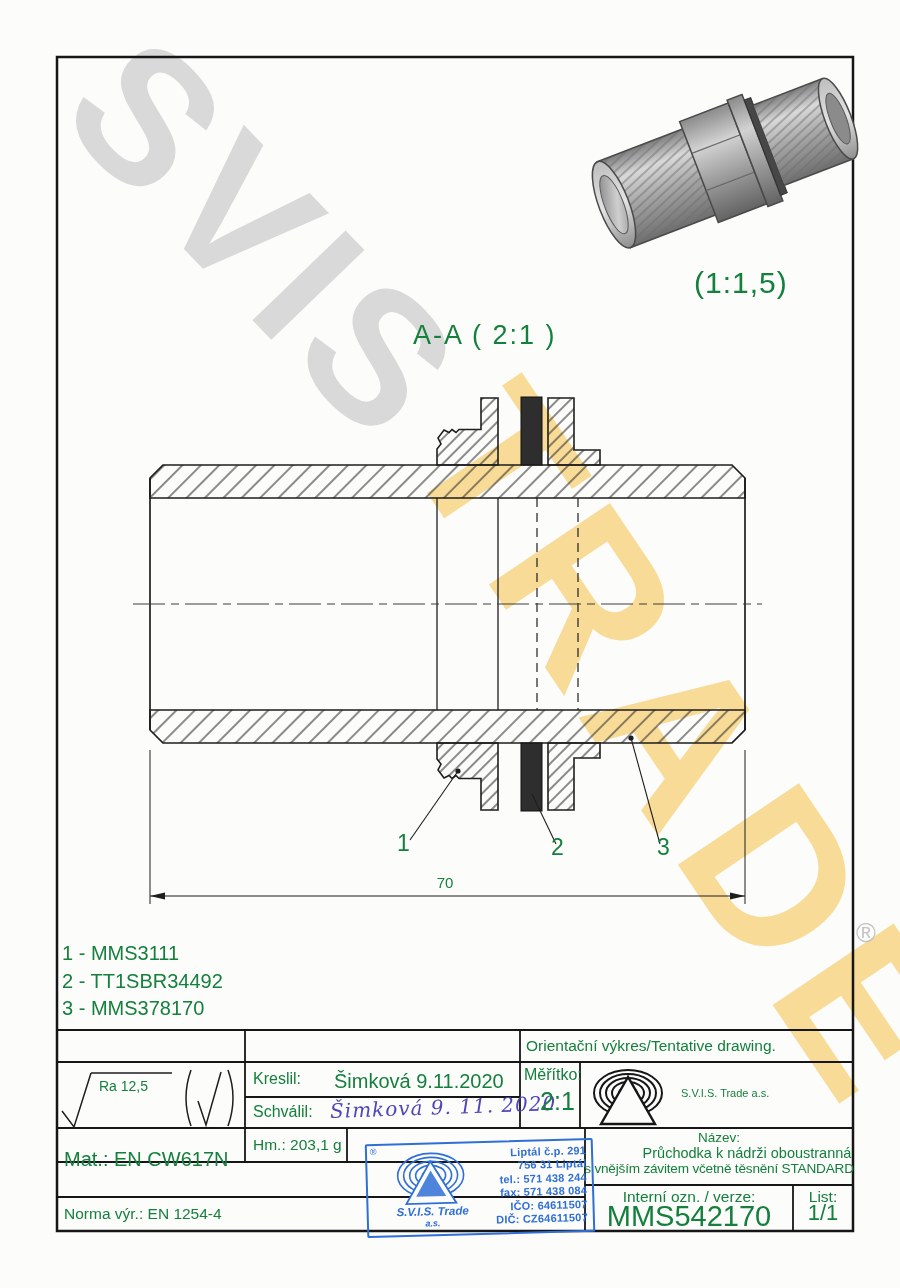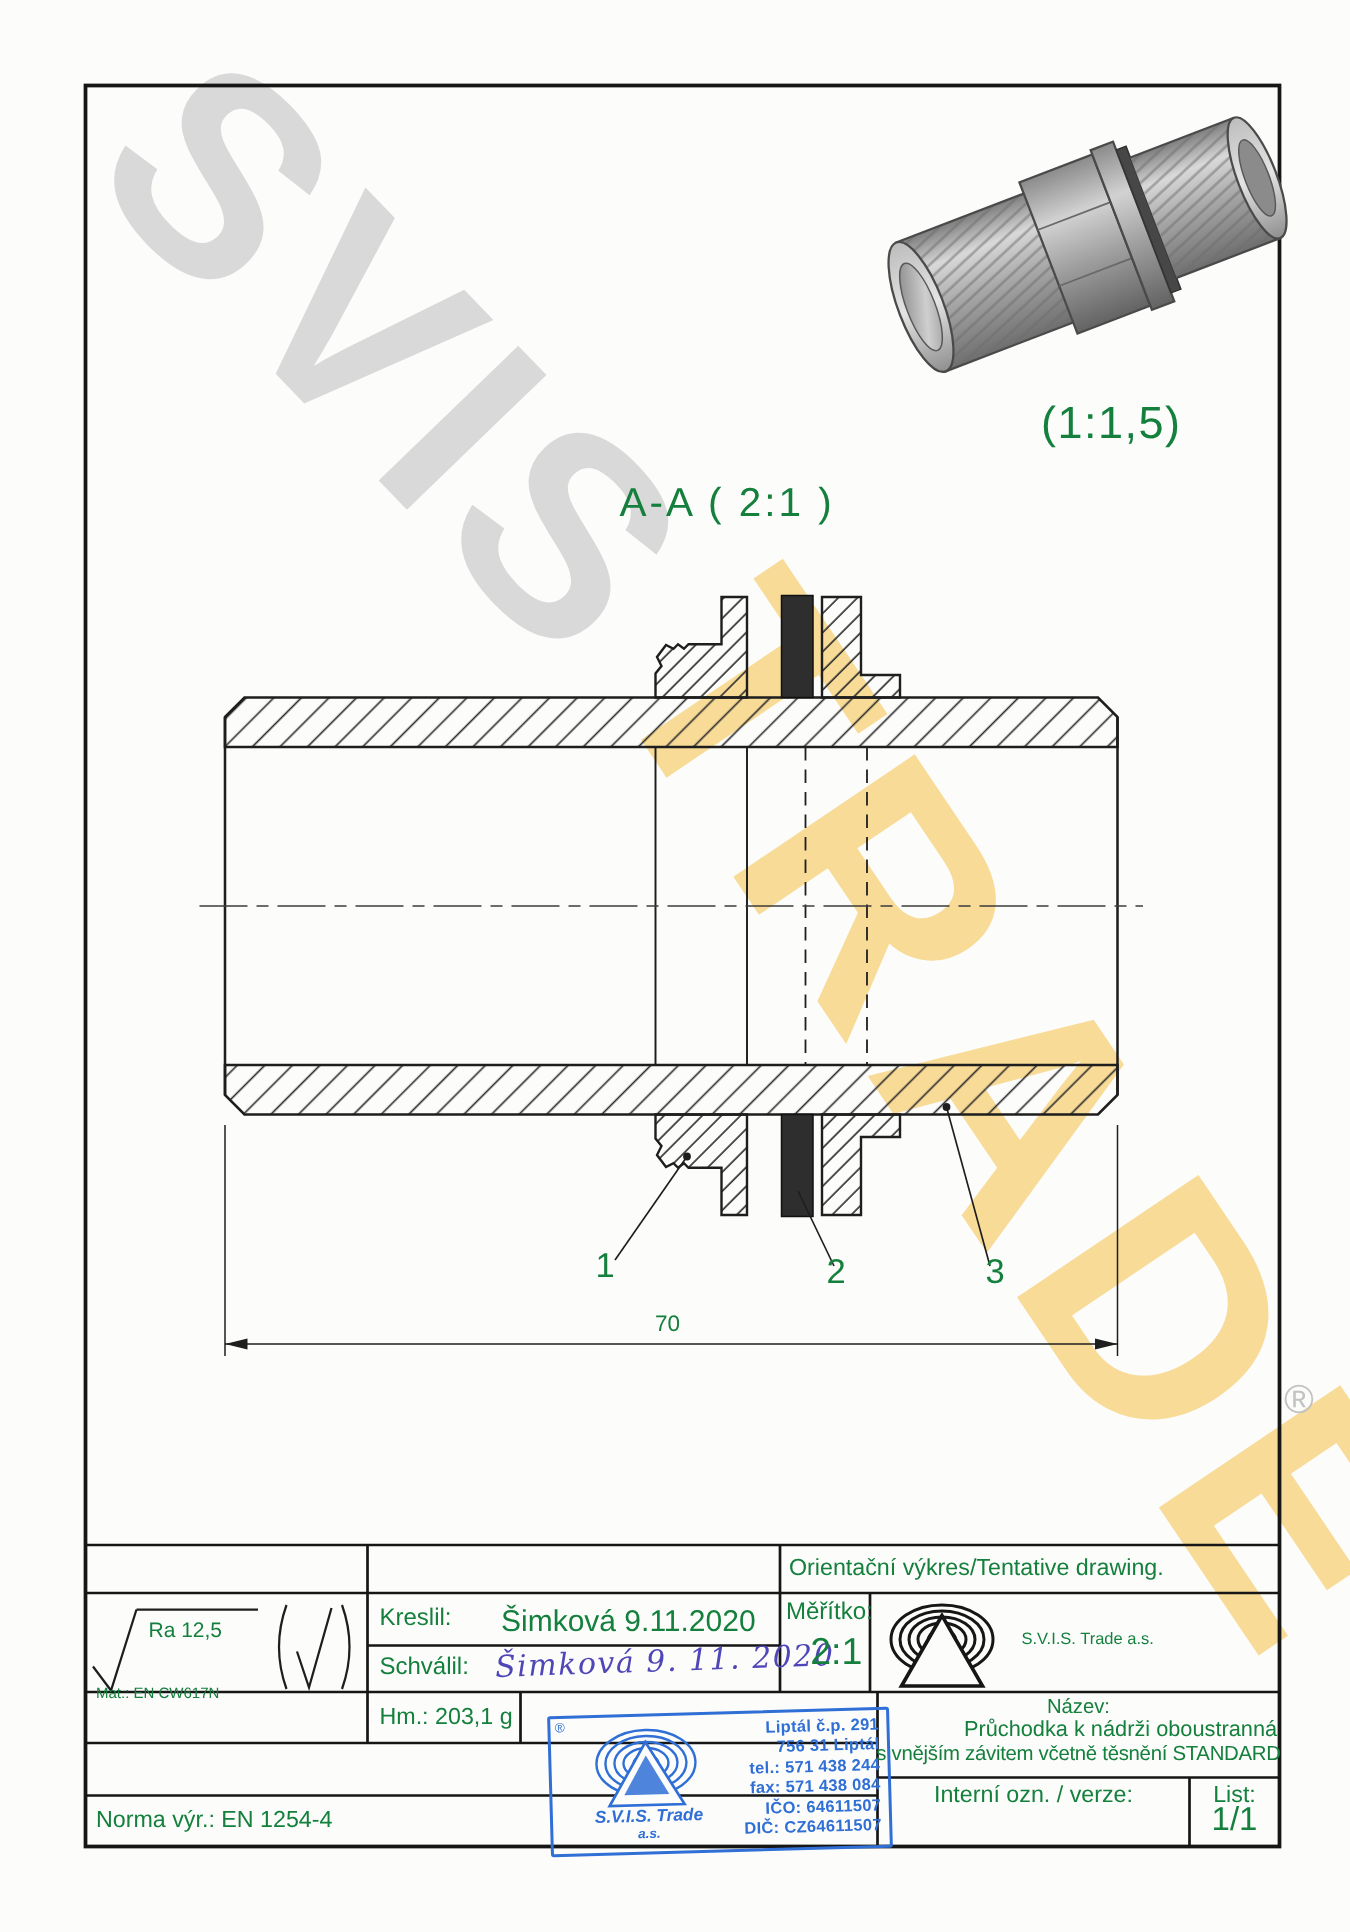--- a/index.html
+++ b/index.html
@@ -163,44 +163,50 @@
   <div class="abs tb" style="left:694px;top:266px;font-size:30px;letter-spacing:1px;">(1:1,5)</div>
 
   <div class="abs tb" style="left:413px;top:320px;font-size:27px;letter-spacing:2px;">A-A ( 2:1 )</div>
 
   <div class="abs tb ctr" style="left:400px;top:874px;width:90px;font-size:15px;">70</div>
 
   <div class="abs tb" style="left:397px;top:830px;font-size:23px;">1</div>
   <div class="abs tb" style="left:551px;top:834px;font-size:23px;">2</div>
   <div class="abs tb" style="left:657px;top:834px;font-size:23px;">3</div>
 
+  <div class="abs tb" style="left:62px;top:940px;font-size:20px;line-height:27.5px;">
+    <div>1 - MMS3111</div>
+    <div>2 - TT1SBR34492</div>
+    <div>3 - MMS378170</div>
+  </div>
 
   <div class="abs tb" style="left:526px;top:1037px;font-size:15.5px;">Orientační výkres/Tentative drawing.</div>
 
   <div class="abs tb" style="left:99px;top:1078px;font-size:14px;">Ra 12,5</div>
 
   <div class="abs tb" style="left:253px;top:1070px;font-size:16px;">Kreslil:</div>
   <div class="abs tb" style="left:334px;top:1070px;font-size:20px;">Šimková 9.11.2020</div>
 
   <div class="abs tb" style="left:253px;top:1103px;font-size:16px;">Schválil:</div>
   <div class="abs sig" style="left:330px;top:1095px;font-size:20px;color:#4f46b8;transform:rotate(-2deg);letter-spacing:1px;">Šimková 9. 11. 2020</div>
 
   <div class="abs tb" style="left:524px;top:1066px;font-size:16px;">Měřítko:</div>
   <div class="abs tb ctr" style="left:520px;top:1087px;width:75px;font-size:25px;">2:1</div>
 
   <div class="abs tb" style="left:681px;top:1087px;font-size:11px;">S.V.I.S. Trade a.s.</div>
 
-  <div class="abs tb" style="left:64px;top:1124px;font-size:10px;">Mat.: EN CW617N</div>
+  <div class="abs tb" style="left:64px;top:1148px;font-size:20px;">Mat.: EN CW617N</div>
   <div class="abs tb" style="left:253px;top:1136px;font-size:15.5px;">Hm.: 203,1 g</div>
 
   <div class="abs tb ctr" style="left:585px;top:1130px;width:268px;font-size:13.5px;">Název:</div>
   <div class="abs tb ctr" style="left:585px;top:1145px;width:324px;font-size:14.5px;">Průchodka k nádrži oboustranná</div>
   <div class="abs tb ctr" style="left:583px;top:1161px;width:272px;font-size:13.6px;letter-spacing:-0.2px;">s vnějším závitem včetně těsnění STANDARD</div>
 
   <div class="abs tb ctr" style="left:585px;top:1188px;width:208px;font-size:15.5px;">Interní ozn. / verze:</div>
+  <div class="abs tb ctr" style="left:585px;top:1200px;width:208px;font-size:29px;">MMS542170</div>
 
   <div class="abs tb ctr" style="left:793px;top:1188px;width:60px;font-size:15.5px;">List:</div>
   <div class="abs tb ctr" style="left:793px;top:1200px;width:60px;font-size:22px;">1/1</div>
 
   <div class="abs tb" style="left:64px;top:1205px;font-size:15.5px;">Norma výr.: EN 1254-4</div>
 
   <div class="stamp">
     <span class="reg">®</span>
     <svg width="110" height="60" style="position:absolute;left:8px;top:4px;">
       <g stroke="#2f6fd6" fill="none" stroke-width="1.6">

